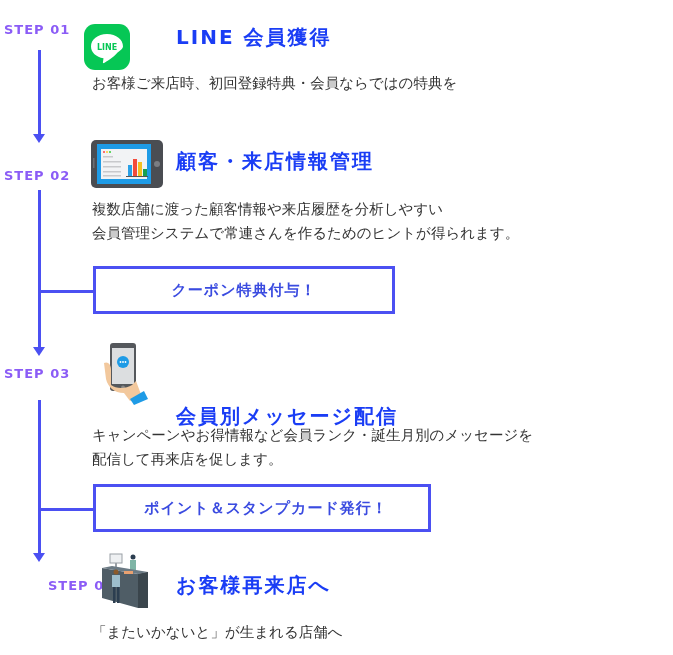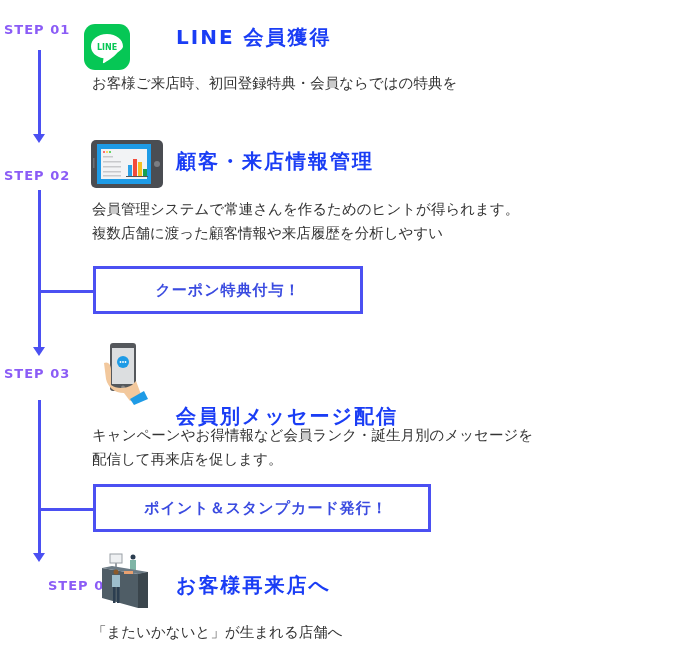--- a/index.html
+++ b/index.html
@@ -51,26 +51,26 @@
     <rect x="12" y="35" width="18" height="1.5" fill="#c8c9cc"></rect>
     <rect x="37" y="25" width="4" height="11" fill="#2aa0e6"></rect>
     <rect x="42" y="19" width="4" height="17" fill="#f44b3b"></rect>
     <rect x="47" y="22" width="4" height="14" fill="#f5c020"></rect>
     <rect x="52" y="29" width="4" height="7" fill="#1aa050"></rect>
     <rect x="35" y="36" width="22" height="1" fill="#555"></rect>
   </svg>
 </div>
 <div class="title" style="top:148px;">顧客・来店情報管理</div>
 <div class="desc" style="top:197px;">
+  <div>複数店舗に渡った顧客情報や来店履歴を分析しやすい</div>
   <div>会員管理システムで常連さんを作るためのヒントが得られます。</div>
-  <div>複数店舗に渡った顧客情報や来店履歴を分析しやすい</div>
 </div>
 <div class="vline" style="top:190px; height:160px;"></div>
 <div class="hline" style="top:290px;"></div>
-<div class="box" style="top:266px; width:270px;">クーポン特典付与！</div>
+<div class="box" style="top:266px; width:302px;">クーポン特典付与！</div>
 <div class="arrow" style="top:347px;"></div>
 
 <div class="step-label" style="top:366px;text-align:center;">STEP 03</div>
 <div class="icon" style="left:102px; top:341px; width:46px; height:64px;">
   <svg width="46" height="64" viewBox="0 0 46 64">
     <rect x="8" y="2" width="26" height="48" rx="3" fill="#55585c"></rect>
     <rect x="10" y="7" width="22" height="36" fill="#dcdee0"></rect>
     <circle cx="21" cy="46.5" r="2" fill="#888"></circle>
     <circle cx="21" cy="21" r="6" fill="#1e9be6"></circle>
     <circle cx="18.5" cy="21" r="0.9" fill="#fff"></circle>

